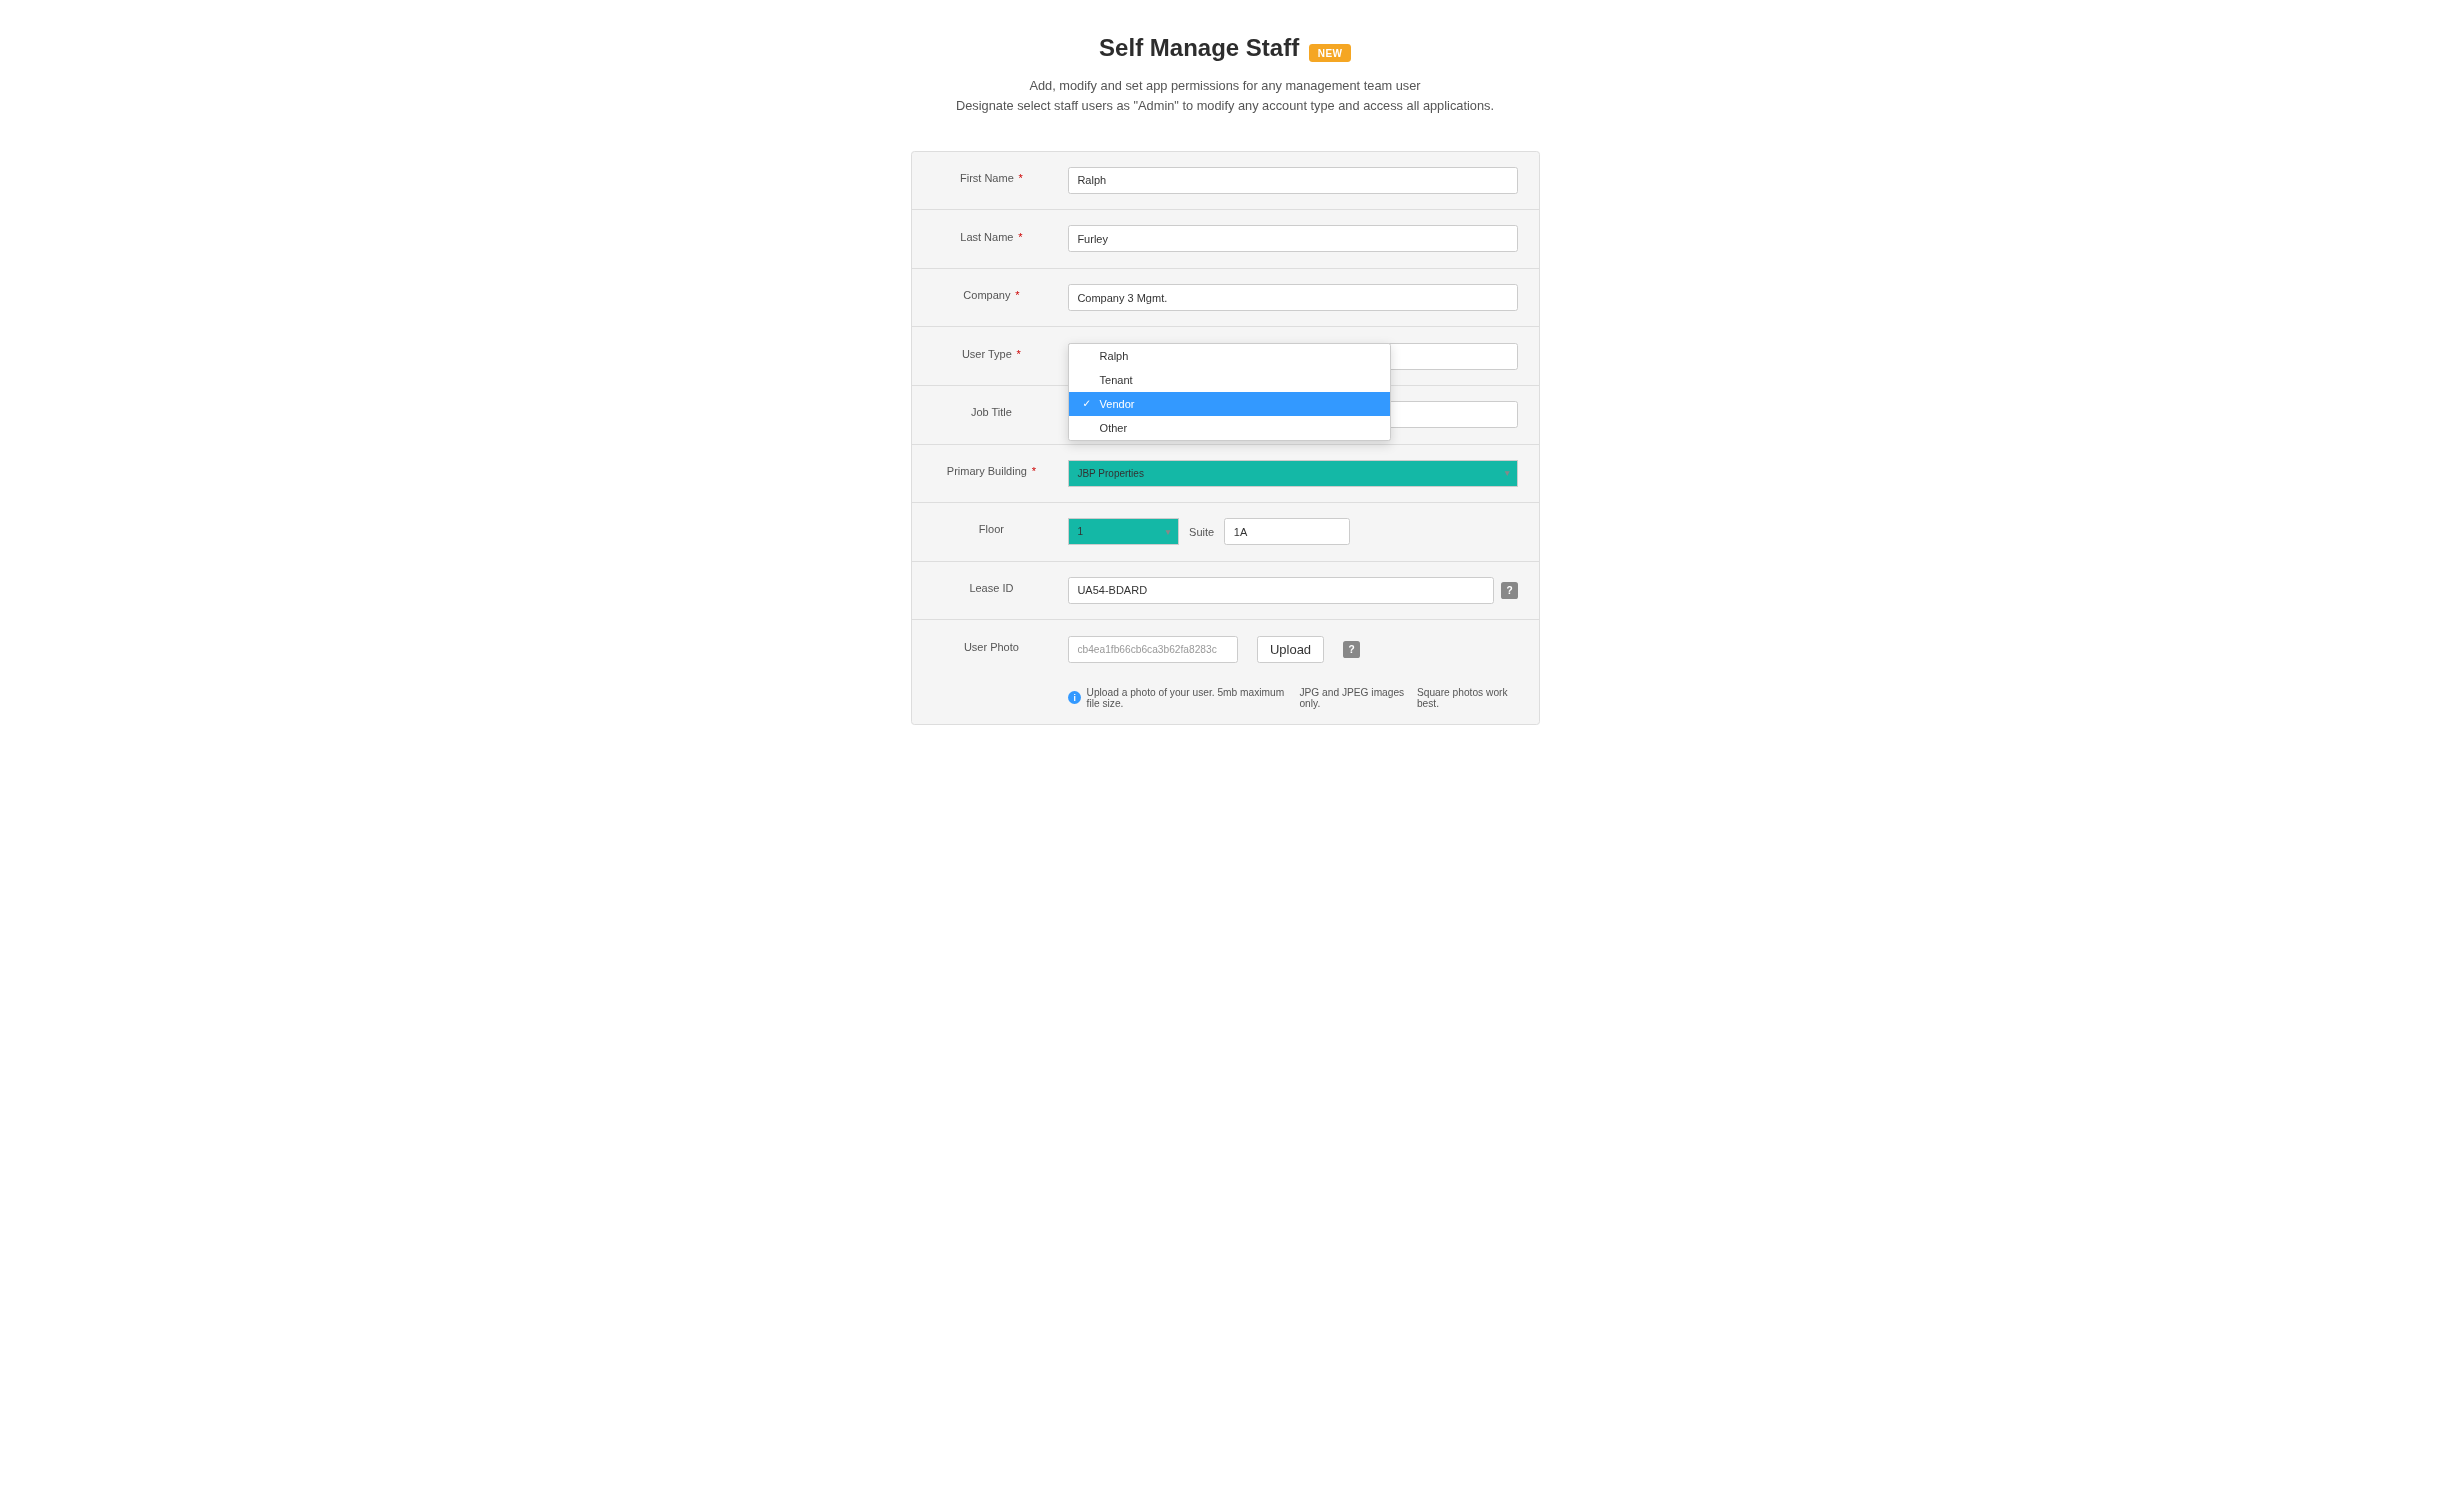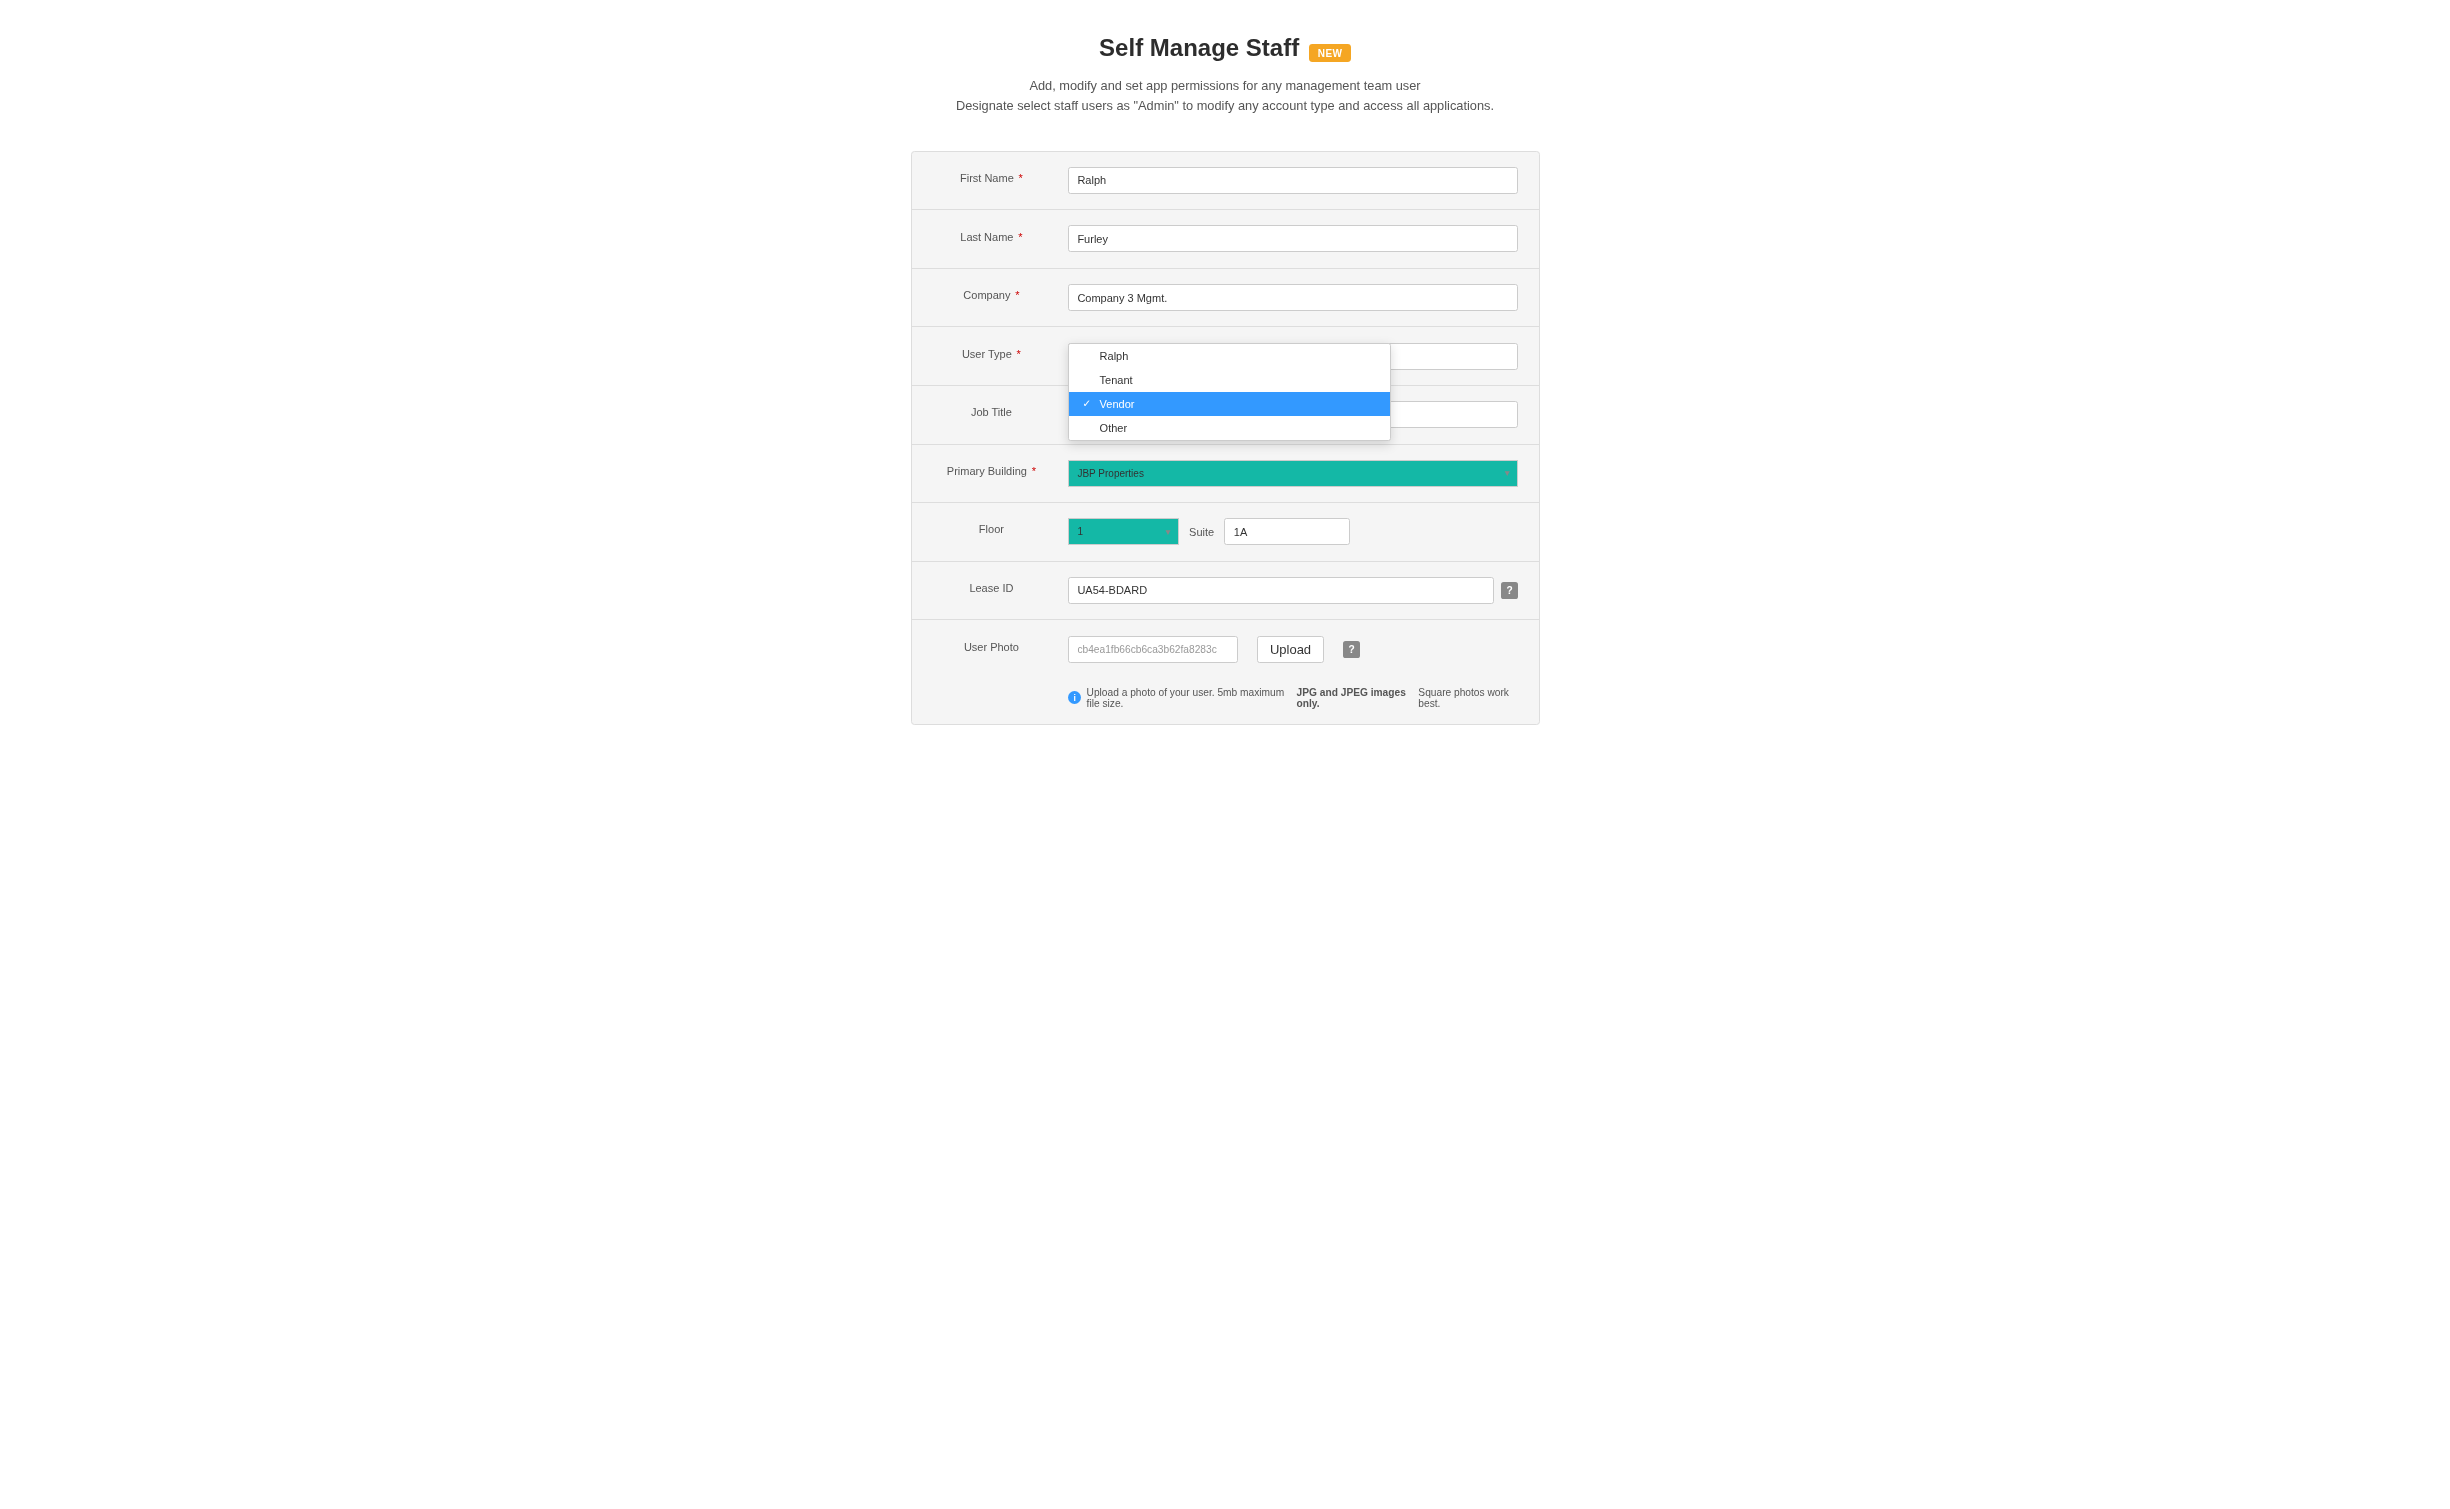--- a/index.html
+++ b/index.html
@@ -266,21 +266,21 @@
       border-radius: 50%;
       font-size: 8.5px;
       font-weight: 700;
       display: flex;
       align-items: center;
       justify-content: center;
       flex-shrink: 0;
     }
 
     .photo-help-bold {
-      font-weight: 700;
+      font-weight: 400;
     }
   </style>
 </head>
 <body>
 
 <div class="page-wrapper">
 
   <div class="page-header">
     <div class="page-title-row">
       <h1 class="page-title">Self Manage Staff</h1>

